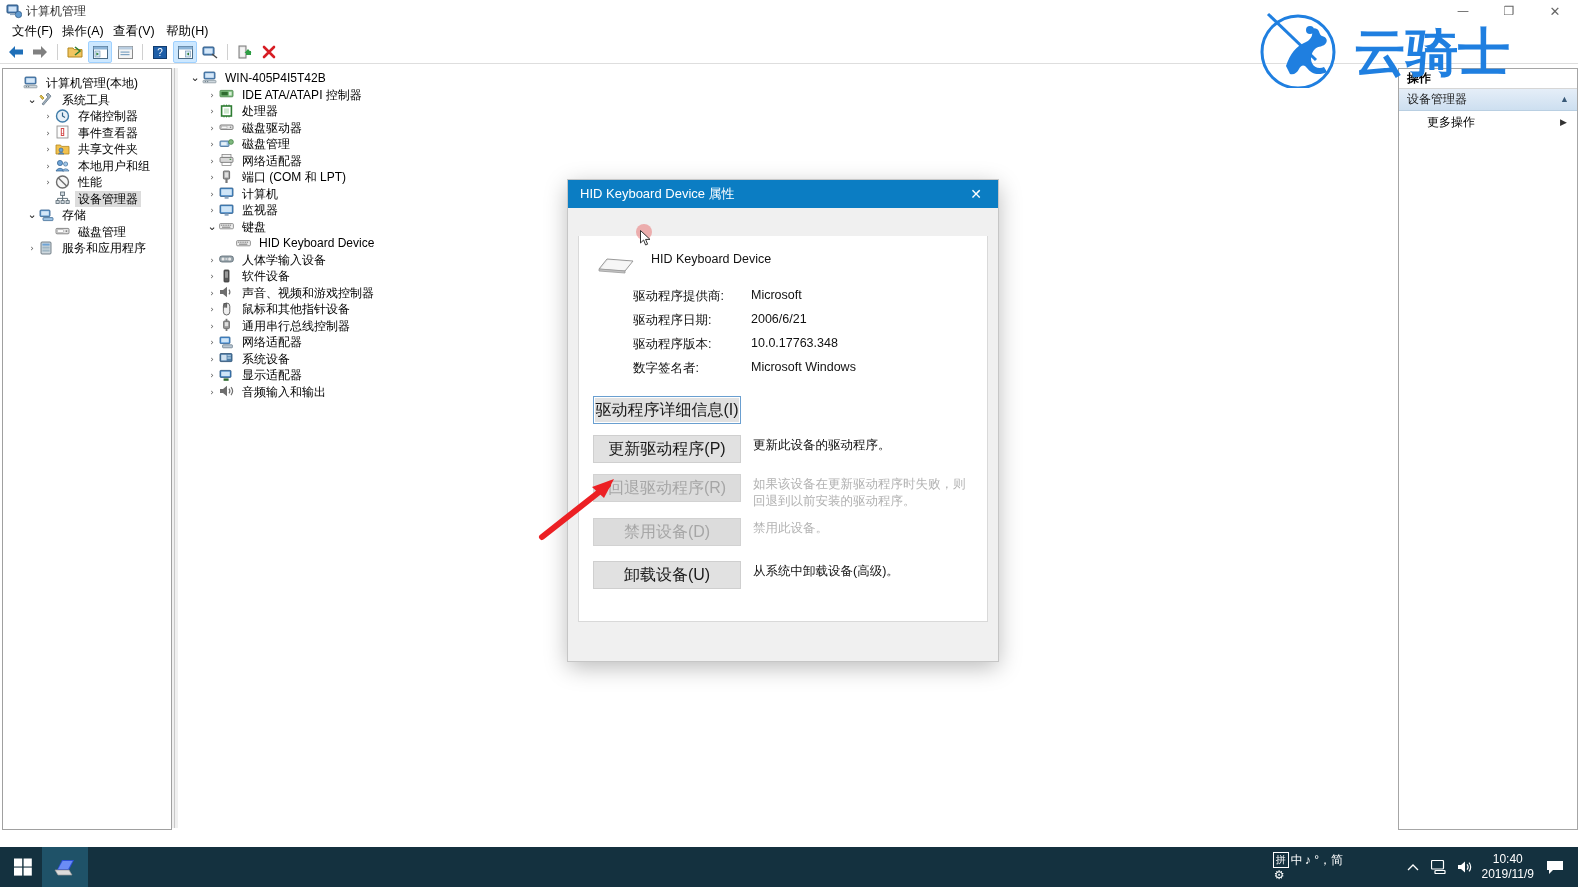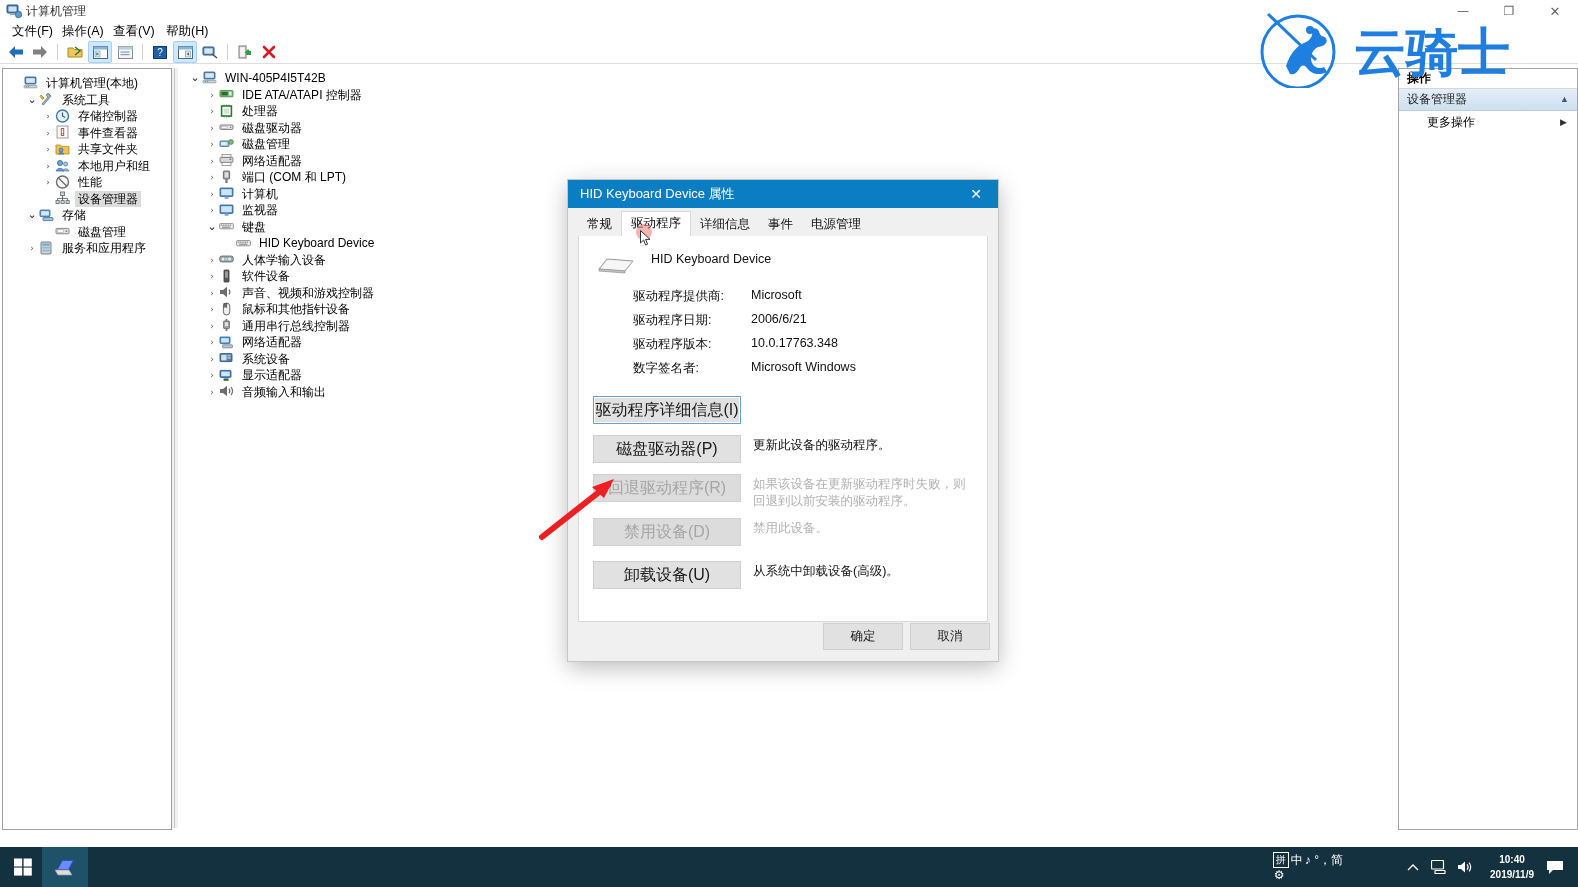--- a/index.html
+++ b/index.html
@@ -121,22 +121,22 @@
   .tb-task{position:absolute;left:42px;top:0;width:46px;height:40px;background:#1f5268;
            display:flex;align-items:center;justify-content:center;border-bottom:2px solid #7fd0ef;}
   .tray{position:absolute;right:0;top:0;height:40px;display:flex;align-items:center;}
   .ime{position:absolute;right:235px;top:0;height:40px;color:#fff;font-size:12px;
        display:flex;flex-direction:column;justify-content:center;}
   .ime-row1{display:flex;align-items:center;gap:2px;line-height:14px;}
   .ime-sq{display:inline-block;width:14px;height:14px;border:1px solid #fff;
           font-size:10px;line-height:13px;text-align:center;}
   .ime-row2{line-height:14px;padding-left:1px;}
   .tray-ico{width:26px;height:40px;display:flex;align-items:center;justify-content:center;color:#fff;font-size:12px;}
-  .clock{position:absolute;right:44px;top:0;height:40px;color:#fff;font-size:10px;
-         display:flex;flex-direction:column;align-items:center;justify-content:center;line-height:15px;font-weight:bold;}
+  .clock{position:absolute;right:44px;top:0;height:40px;color:#fff;font-size:12px;
+         display:flex;flex-direction:column;align-items:center;justify-content:center;line-height:15px;}
   .notif{position:absolute;right:8px;top:0;width:30px;height:40px;display:flex;align-items:center;justify-content:center;}
 </style>
 </head>
 <body>
 
 <div class="screen">
 
   <div class="app-window">
 
     <div class="titlebar">
@@ -580,27 +580,20 @@
   </div>
 
   <div class="dialog">
     <div class="dlg-title">
       <span>HID Keyboard Device 属性</span>
       <div class="dlg-close">✕</div>
     </div>
 
     <div class="dlg-body">
 
-      <div class="tabstrip" id="tabstrip">
-          <div class="tab"><span>常规</span></div>
-          <div class="tab active"><span>驱动程序</span></div>
-          <div class="tab"><span>详细信息</span></div>
-          <div class="tab"><span>事件</span></div>
-          <div class="tab"><span>电源管理</span></div>
-        </div>
 
       <div class="tabpanel">
 
         <div class="dev-head">
           <span class="dev-icon">
             <svg width="38" height="18" viewBox="0 0 38 18">
               <path d="M2 13 L10 3 L36 5 L28 15 Z" fill="#e9e9e9" stroke="#9a9a9a" stroke-width="1"></path>
               <path d="M4 12.6 L11 4 L34.5 5.8 L27.5 14.2 Z" fill="#f6f6f6"></path>
               <path d="M2 13 L2 15 L28 17 L28 15 Z" fill="#c4c4c4" stroke="#9a9a9a" stroke-width=".8"></path>
             </svg>
@@ -628,21 +621,21 @@
           </div>
 
         <div id="btn-block">
             <div class="btn-row" style="top: 160px;">
               <div class="dbtn focus">
                 <span>驱动程序详细信息(I)</span>
               </div>
             </div>
             <div class="btn-row" style="top: 199px;">
               <div class="dbtn">
-                <span>磁盘驱动器(P)</span>
+                <span>更新驱动程序(P)</span>
               </div>
               <div class="btn-desc">更新此设备的驱动程序。</div>
             </div>
             <div class="btn-row" style="top: 238px;">
               <div class="dbtn disabled">
                 <span>回退驱动程序(R)</span>
               </div>
               <div class="btn-desc disabled">如果该设备在更新驱动程序时失败，则回退到以前安装的驱动程序。</div>
             </div>
             <div class="btn-row" style="top: 282px;">
@@ -653,24 +646,20 @@
             </div>
             <div class="btn-row" style="top: 325px;">
               <div class="dbtn">
                 <span>卸载设备(U)</span>
               </div>
               <div class="btn-desc">从系统中卸载设备(高级)。</div>
             </div>
           </div>
       </div>
 
-      <div class="dlg-footer">
-        <div class="fbtn" style="left:255px">确定</div>
-        <div class="fbtn" style="left:342px">取消</div>
-      </div>
     </div>
   </div>
 
   <div class="cursor-blob"></div>
   <div class="cursor-arrow">
     <svg width="12" height="17" viewBox="0 0 12 17">
       <path d="M0.5 0.5 L0.5 13 L3.6 10 L5.6 15 L7.6 14.2 L5.6 9.4 L10 9.4 Z" fill="#ffffff" stroke="#333" stroke-width="1"></path>
     </svg>
   </div>
 

